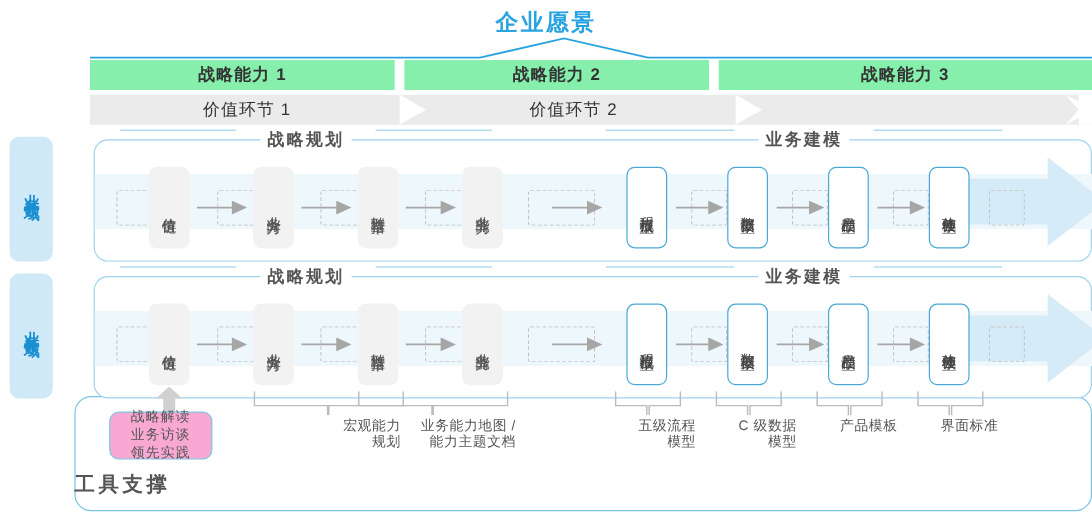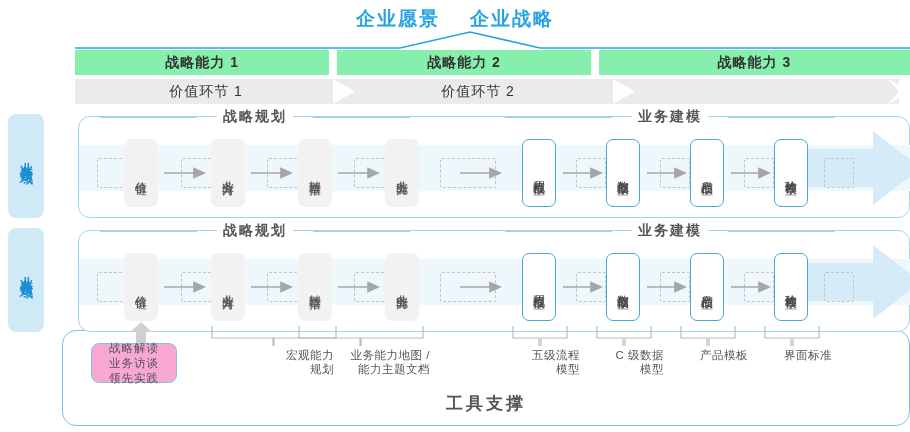--- a/index.html
+++ b/index.html
@@ -49,39 +49,39 @@
     writing-mode: vertical-rl; letter-spacing: 3px;
   }
 
   
   .outer-frame {
     position: absolute; left: 62px; top: 330px; width: 848px; height: 96px;
     border: 1.5px solid #7cc4e3; border-radius: 14px;
   }
   .footer-title {
     position: absolute; left: 62px; top: 392px; width: 848px;
-    text-align: center; color: #555; font-size: 17px; font-weight: bold; letter-spacing: 3px;
+    text-align: left; color: #555; font-size: 17px; font-weight: bold; letter-spacing: 3px;
   }
 
   
   .row-panel {
     position: absolute; left: 78px; width: 832px; height: 102px;
     border: 1.3px solid #9fd4ea; border-radius: 12px;
     background: #ffffff;
   }
   .row-band {
     position: absolute; left: 0; top: 28px; width: 832px; height: 46px;
     background: #eef7fc;
   }
   .big-arrow { position: absolute; right: -12px; top: 14px; width: 120px; height: 74px; }
 
   
   .sec-head {
     position: absolute; height: 18px;
-    display: flex; align-items: center; gap: 20px;
+    display: flex; align-items: flex-start; gap: 20px;
   }
   .sec-line { height: 1px; background: #9fd4ea; flex: 1; min-width: 42px; }
   .sec-text {
     color: #555; font-size: 14px; font-weight: bold; letter-spacing: 2px;
     background: #ffffff; padding: 0 6px; white-space: nowrap;
   }
 
   
   .node {
     position: absolute; width: 34px; height: 68px;
@@ -115,21 +115,20 @@
   }
   .up-arrow { position: absolute; }
 </style>
 </head>
 <body>
 
 <div id="root">
 
   <div class="top-titles">
     <span class="top-title">企业愿景</span>
-    <span class="top-title">企业战略</span>
   </div>
 
   <svg class="peak-line" viewBox="0 0 835 22">
     <polyline points="0,18 325,18 395,2 465,18 835,18" fill="none" stroke="#28a3e0" stroke-width="1.6"></polyline>
   </svg>
 
   <div class="cap-bar">
     <div class="cap-cell" style="width:268px">战略能力 1</div>
     <div class="cap-gap"></div>
     <div class="cap-cell" style="width:268px">战略能力 2</div>

